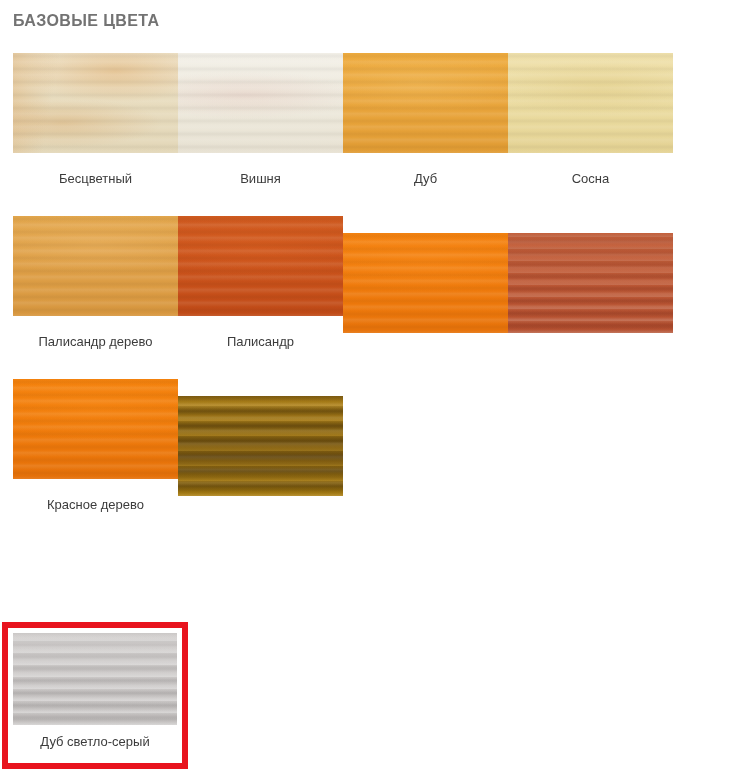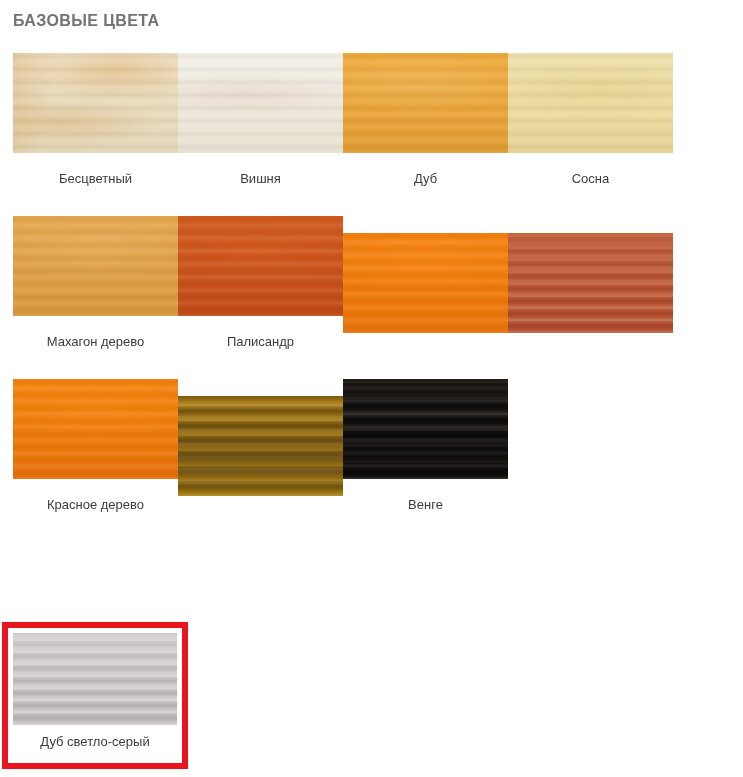--- a/index.html
+++ b/index.html
@@ -196,45 +196,41 @@
     </div>
     <div class="cell">
       <div class="swatch w-sosna"></div>
       <div class="label">Сосна</div>
     </div>
   </div>
 
   <div class="row">
     <div class="cell">
       <div class="swatch w-oreh"></div>
-      <div class="label">Махагон дерево</div>
+      <div class="label">Палисандр дерево</div>
     </div>
     <div class="cell">
       <div class="swatch w-kaluzhnica"></div>
       <div class="label">Палисандр</div>
     </div>
     <div class="cell">
       <div class="swatch w-tik"></div>
     </div>
     <div class="cell">
       <div class="swatch w-mahagon"></div>
     </div>
   </div>
 
   <div class="row">
     <div class="cell">
       <div class="swatch w-krasnoe"></div>
       <div class="label">Красное дерево</div>
     </div>
     <div class="cell">
       <div class="swatch w-palisandr"></div>
-    </div>
-    <div class="cell">
-      <div class="swatch w-venge"></div>
-      <div class="label">Венге</div>
     </div>
   </div>
 
 </div>
 
 <div class="selected-wrap">
   <div class="swatch w-dub-svetlo-sery"></div>
   <div class="label">Дуб светло-серый</div>
 </div>
 

